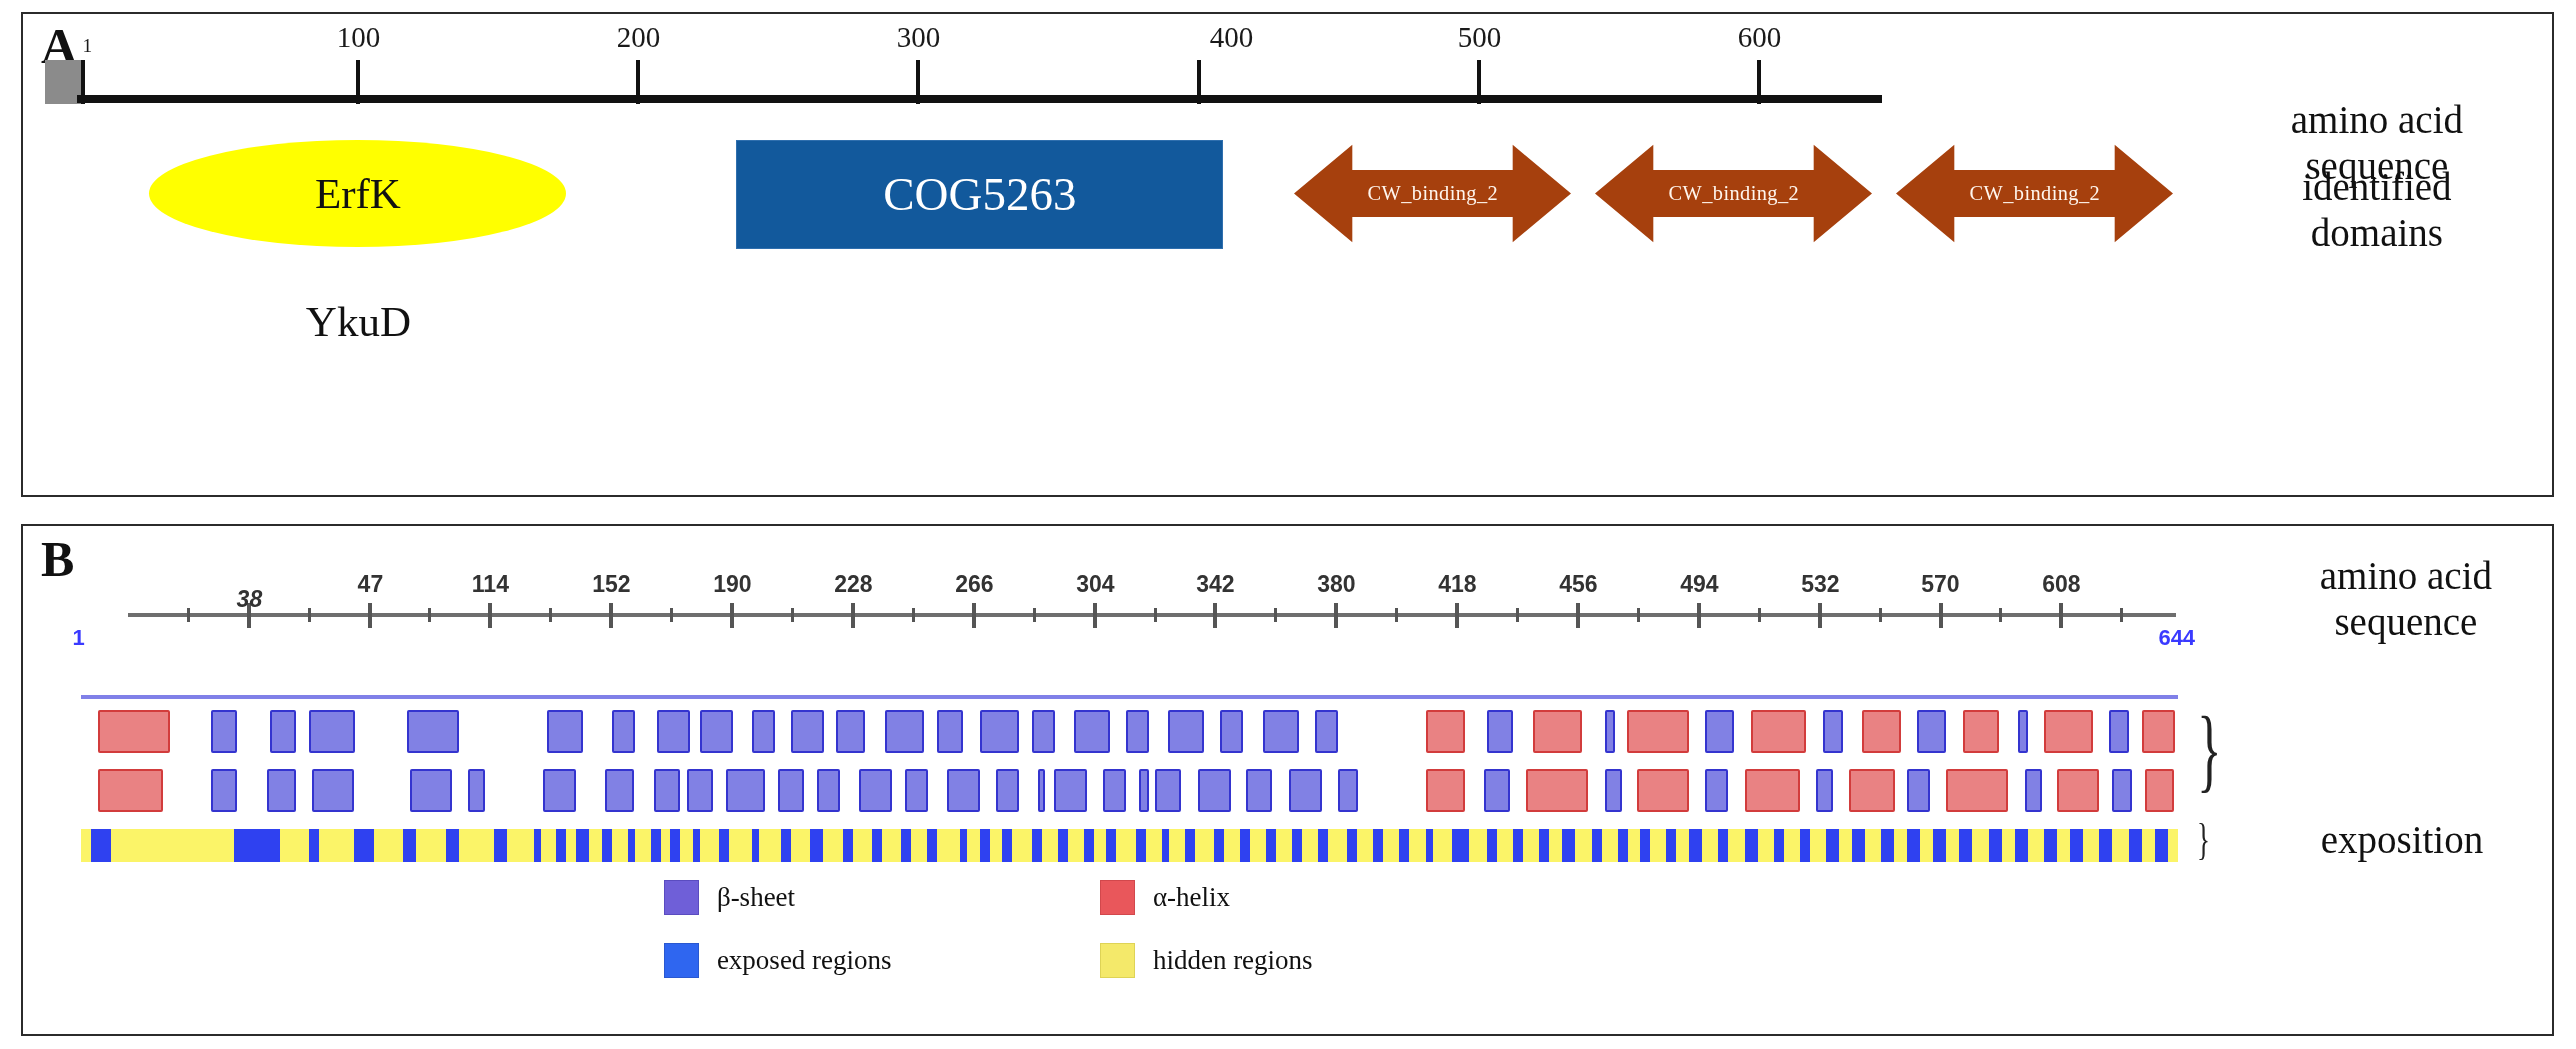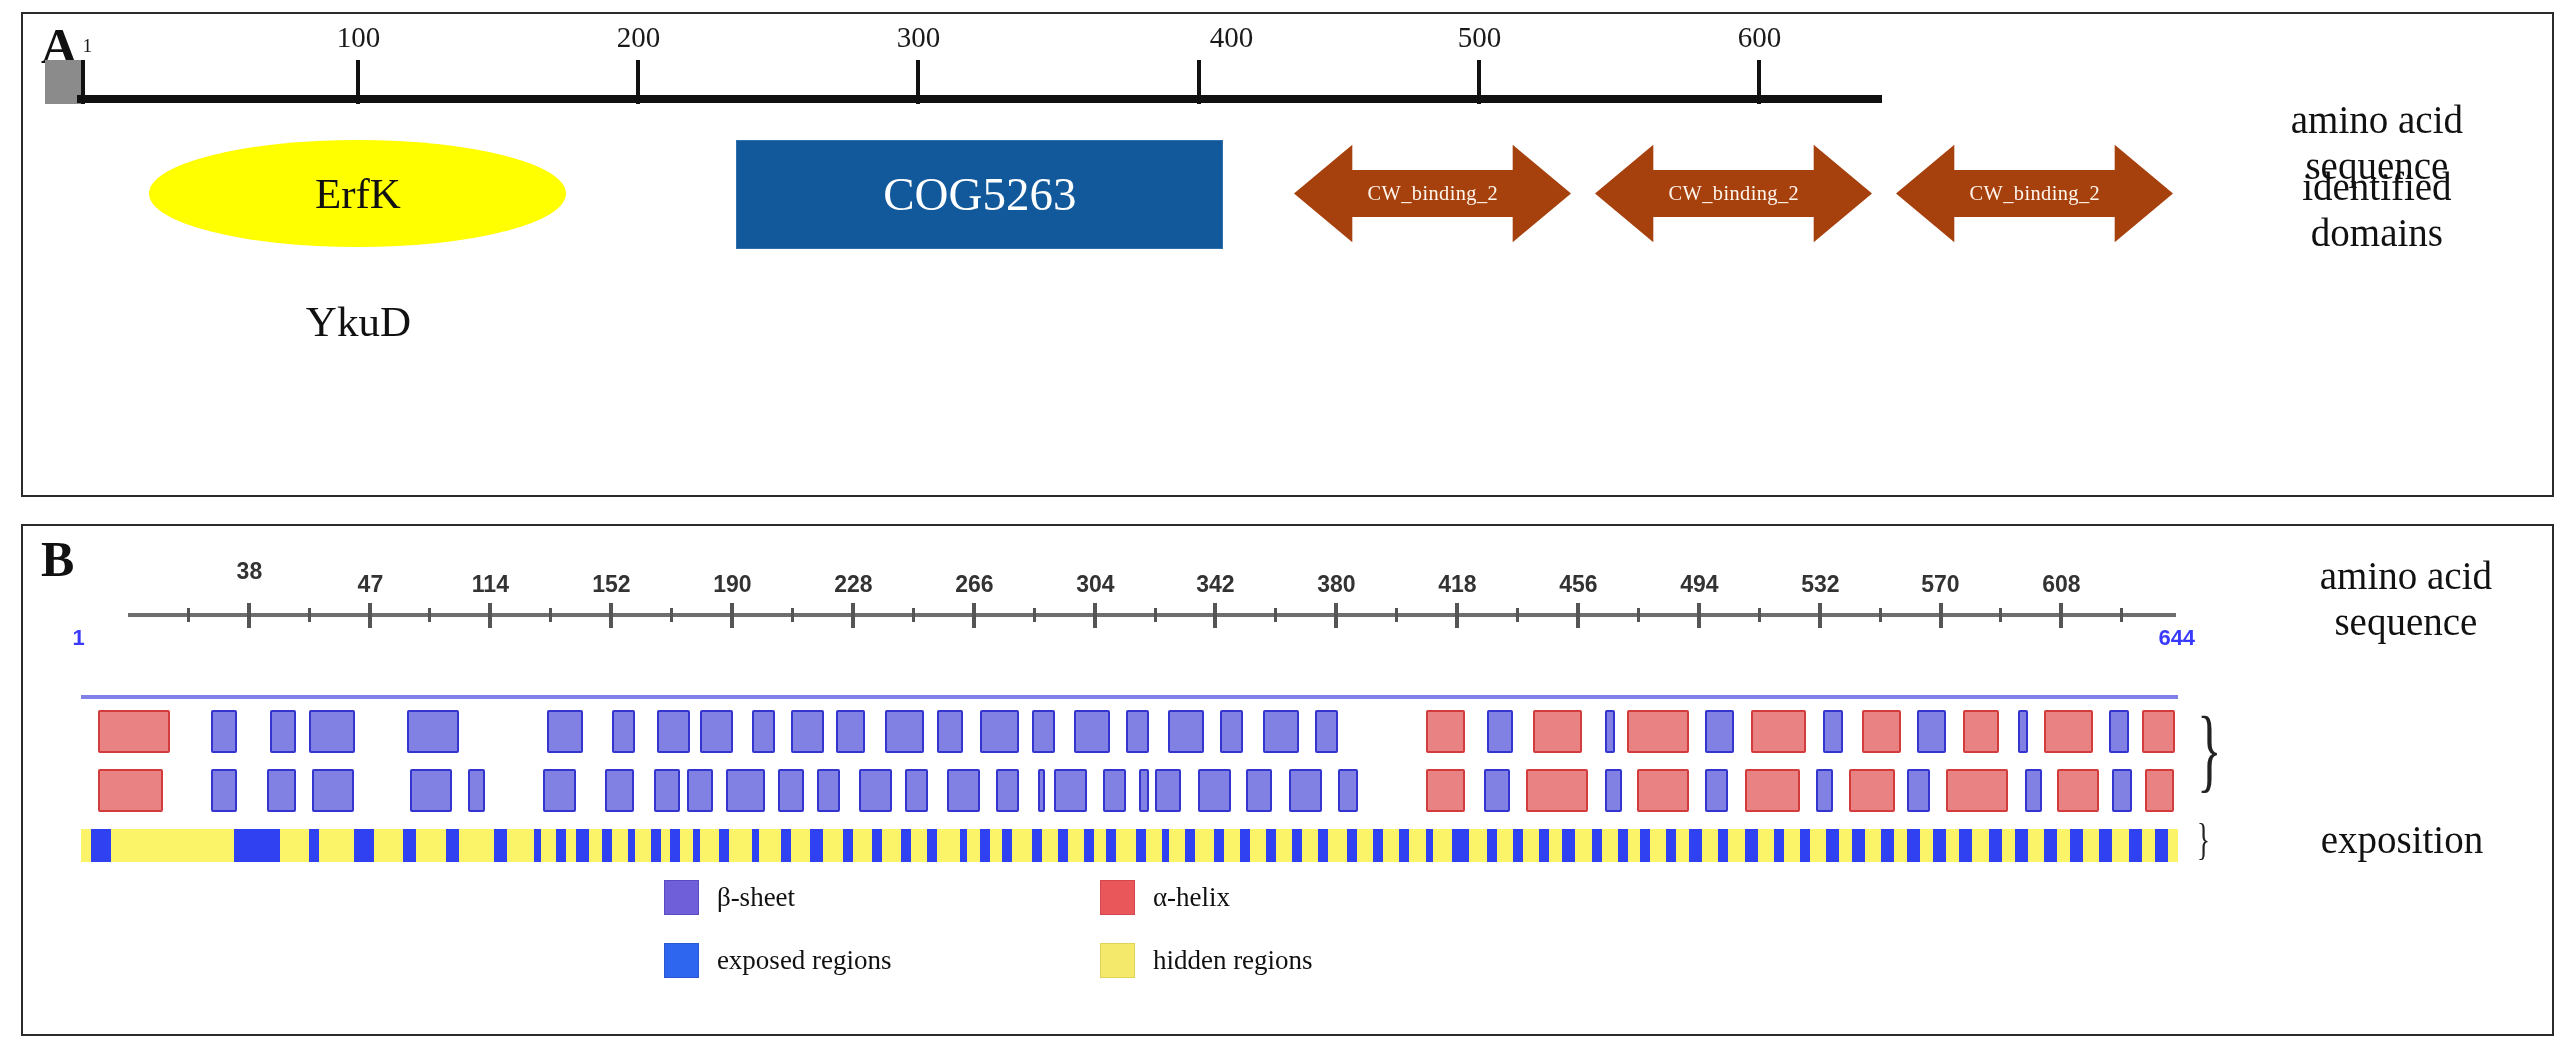--- a/index.html
+++ b/index.html
@@ -178,21 +178,21 @@
         <div class="b-tick major" style="left: 1674px; top: 77px;"></div>
         <div class="b-tick minor" style="left: 1735px; top: 82px;"></div>
         <div class="b-tick major" style="left: 1795px; top: 77px;"></div>
         <div class="b-tick minor" style="left: 1856px; top: 82px;"></div>
         <div class="b-tick major" style="left: 1916px; top: 77px;"></div>
         <div class="b-tick minor" style="left: 1976px; top: 82px;"></div>
         <div class="b-tick major" style="left: 2036px; top: 77px;"></div>
         <div class="b-tick minor" style="left: 2097px; top: 82px;"></div>
       </div>
     <div id="b-tick-labels">
-        <div class="b-tick-label" style="left: 226px; top: 32px;">38</div>
+        <div class="b-tick-label" style="left: 226px; top: 60px; font-style: italic;">38</div>
         <div class="b-tick-label" style="left: 347px; top: 45px;">47</div>
         <div class="b-tick-label" style="left: 467px; top: 45px;">114</div>
         <div class="b-tick-label" style="left: 588px; top: 45px;">152</div>
         <div class="b-tick-label" style="left: 709px; top: 45px;">190</div>
         <div class="b-tick-label" style="left: 830px; top: 45px;">228</div>
         <div class="b-tick-label" style="left: 951px; top: 45px;">266</div>
         <div class="b-tick-label" style="left: 1072px; top: 45px;">304</div>
         <div class="b-tick-label" style="left: 1192px; top: 45px;">342</div>
         <div class="b-tick-label" style="left: 1313px; top: 45px;">380</div>
         <div class="b-tick-label" style="left: 1434px; top: 45px;">418</div>

